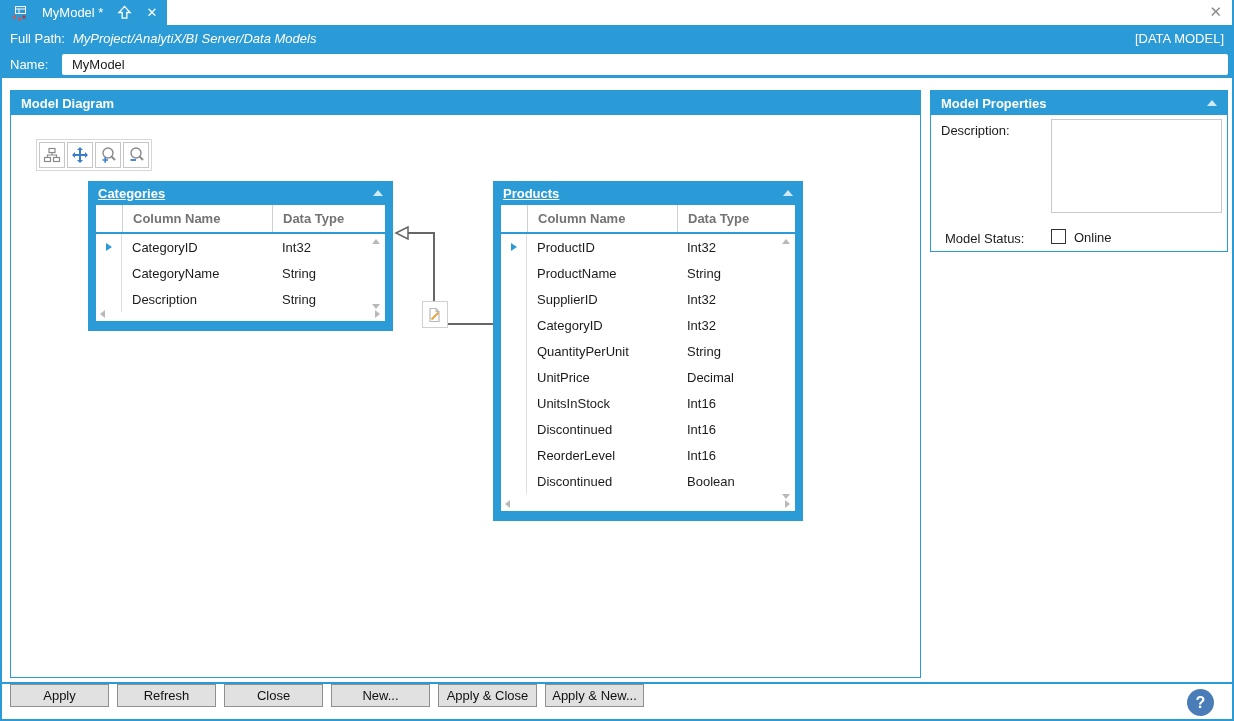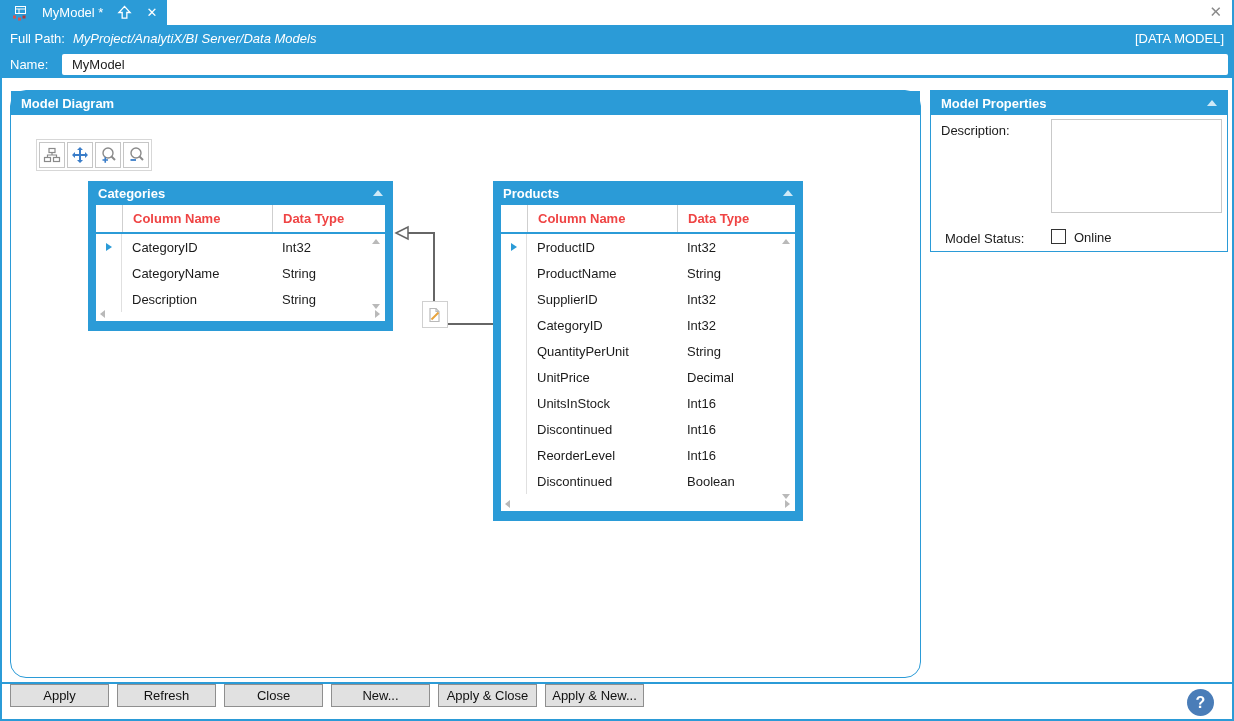--- a/index.html
+++ b/index.html
@@ -26,35 +26,35 @@
   .fp-badge { margin-left:auto; margin-right:8px; }
   .name-input { position:absolute; left:60px; top:3px; width:1166px; height:21px; border:none; border-radius:2px;
                 background:#fff; padding:0 10px; font-family:inherit; font-size:13px; color:#1b1b1b; }
 
   
   .panel { position:absolute; border:1px solid #2b9bd7; background:#fff; }
   .panel-h { height:24px; background:#2b9bd7; color:#fff; font-weight:bold; display:flex; align-items:center;
              padding:0 10px; }
   .tri-up { width:0; height:0; border-left:5px solid transparent; border-right:5px solid transparent;
             border-bottom:6px solid #cfe9f7; margin-left:auto; }
-  .diagram-panel { left:8px; top:90px; width:911px; height:588px;border-radius:16px; }
+  .diagram-panel { left:8px; top:90px; width:911px; height:588px; }
   .props-panel { left:928px; top:90px; width:298px; height:162px; }
 
   
   .dg-toolbar { position:absolute; left:25px; top:48px; display:flex; gap:2px; padding:2px;
                 border:1px solid #d7d7d7; background:#fff; }
   .tool-btn { width:26px; height:26px; border:1px solid #c6c6c6; background:#fff; display:flex;
               align-items:center; justify-content:center; }
 
   
   .entity { position:absolute; background:#2b9bd7; padding:0 8px 10px 8px; }
-  .entity-h { height:24px; color:#fff; font-weight:bold; display:flex; align-items:center; padding:0 2px; }
+  .entity-h { height:24px; color:#fff; font-weight:bold; display:flex; align-items:center; padding:0 2px;text-decoration:underline; }
   .grid { position:relative; background:#fff; height:calc(100% - 24px); overflow:hidden; }
   .g-head { display:flex; height:29px; border-bottom:2px solid #2b9bd7; align-items:center; }
-  .g-head .h-cell { font-weight:bold; color:#ef4444; border-left:1px solid #cfcfcf; height:100%;
+  .g-head .h-cell { font-weight:bold; color:#737373; border-left:1px solid #cfcfcf; height:100%;
                     display:flex; align-items:center; padding-left:10px; }
   .g-row { display:flex; height:26px; align-items:center; }
   .g-marker { width:26px; align-self:stretch; border-right:1px solid #e0e0e0; display:flex;
               align-items:center; justify-content:center; }
   .g-head .g-marker { border-right:none; }
   .tri-right { width:0; height:0; border-top:4px solid transparent; border-bottom:4px solid transparent;
                border-left:6px solid #2b9bd7; }
   .col-name { width:150px; }
   .col-type { width:99px; }
   .g-cell { padding-left:10px; }

